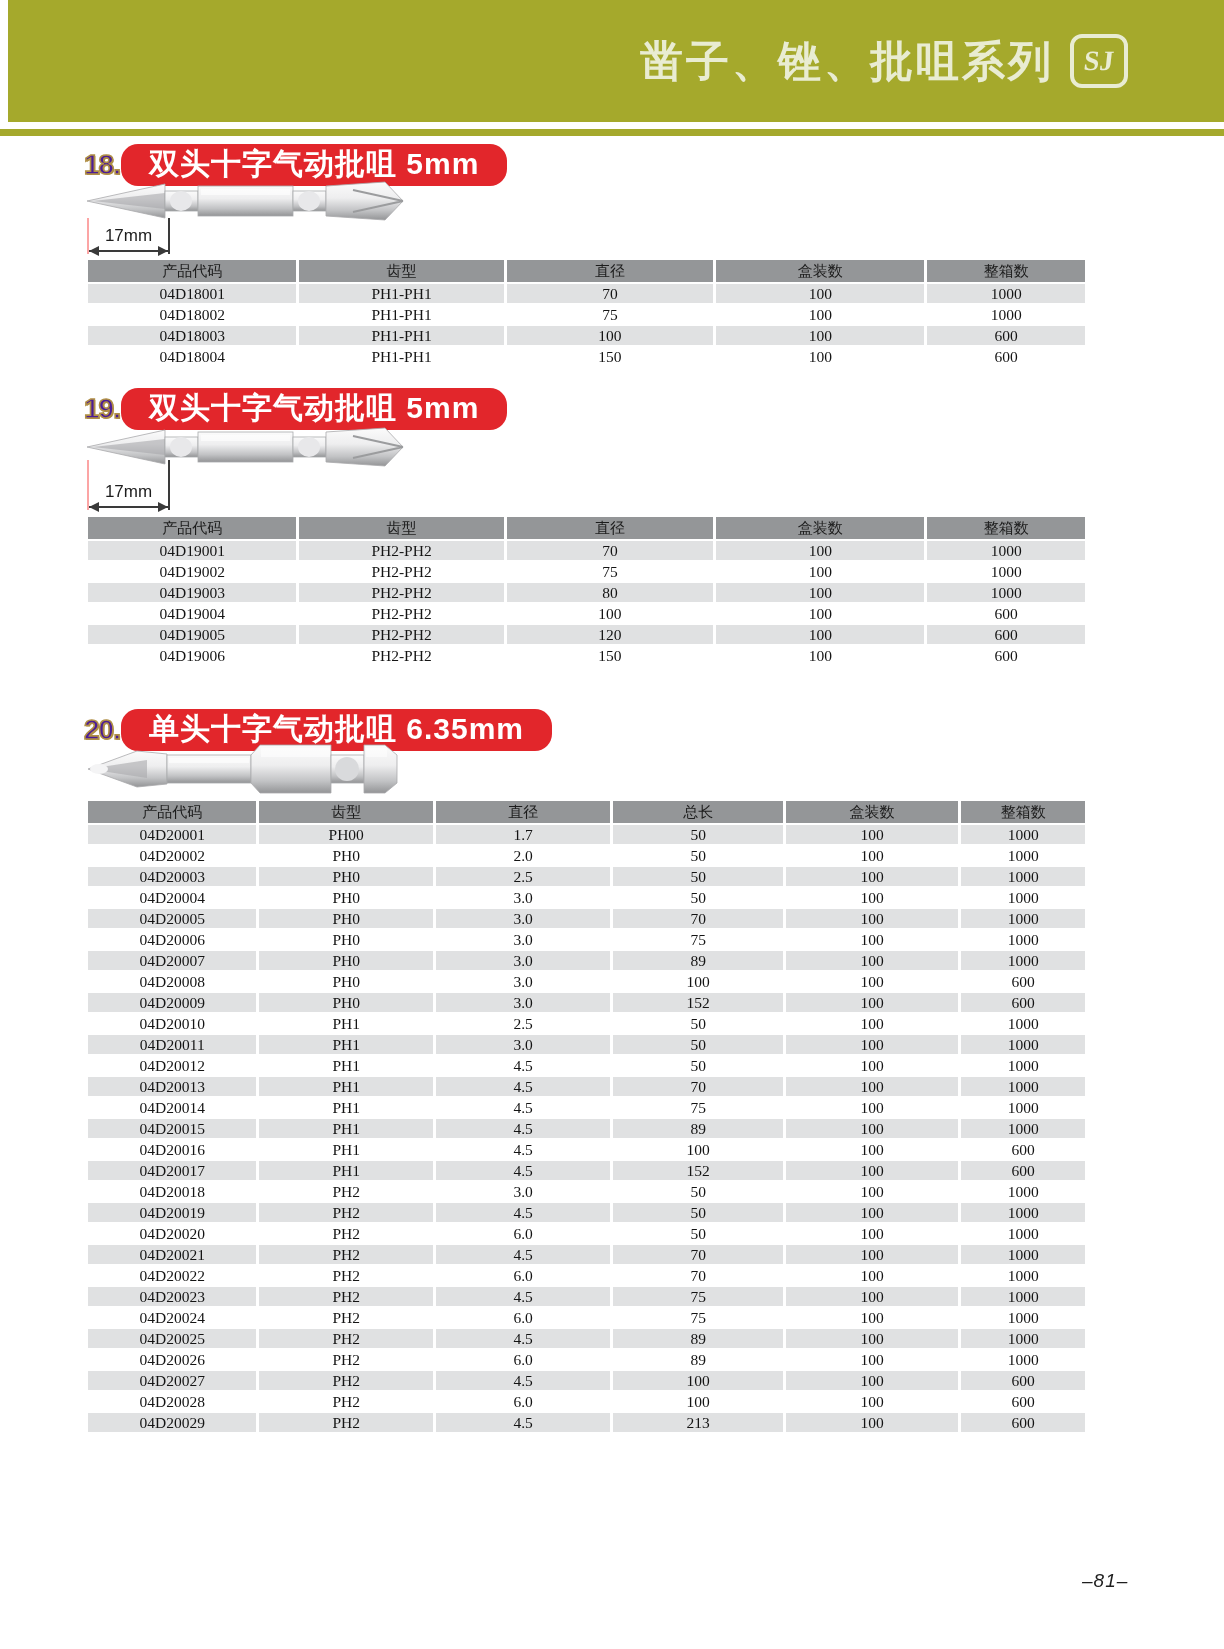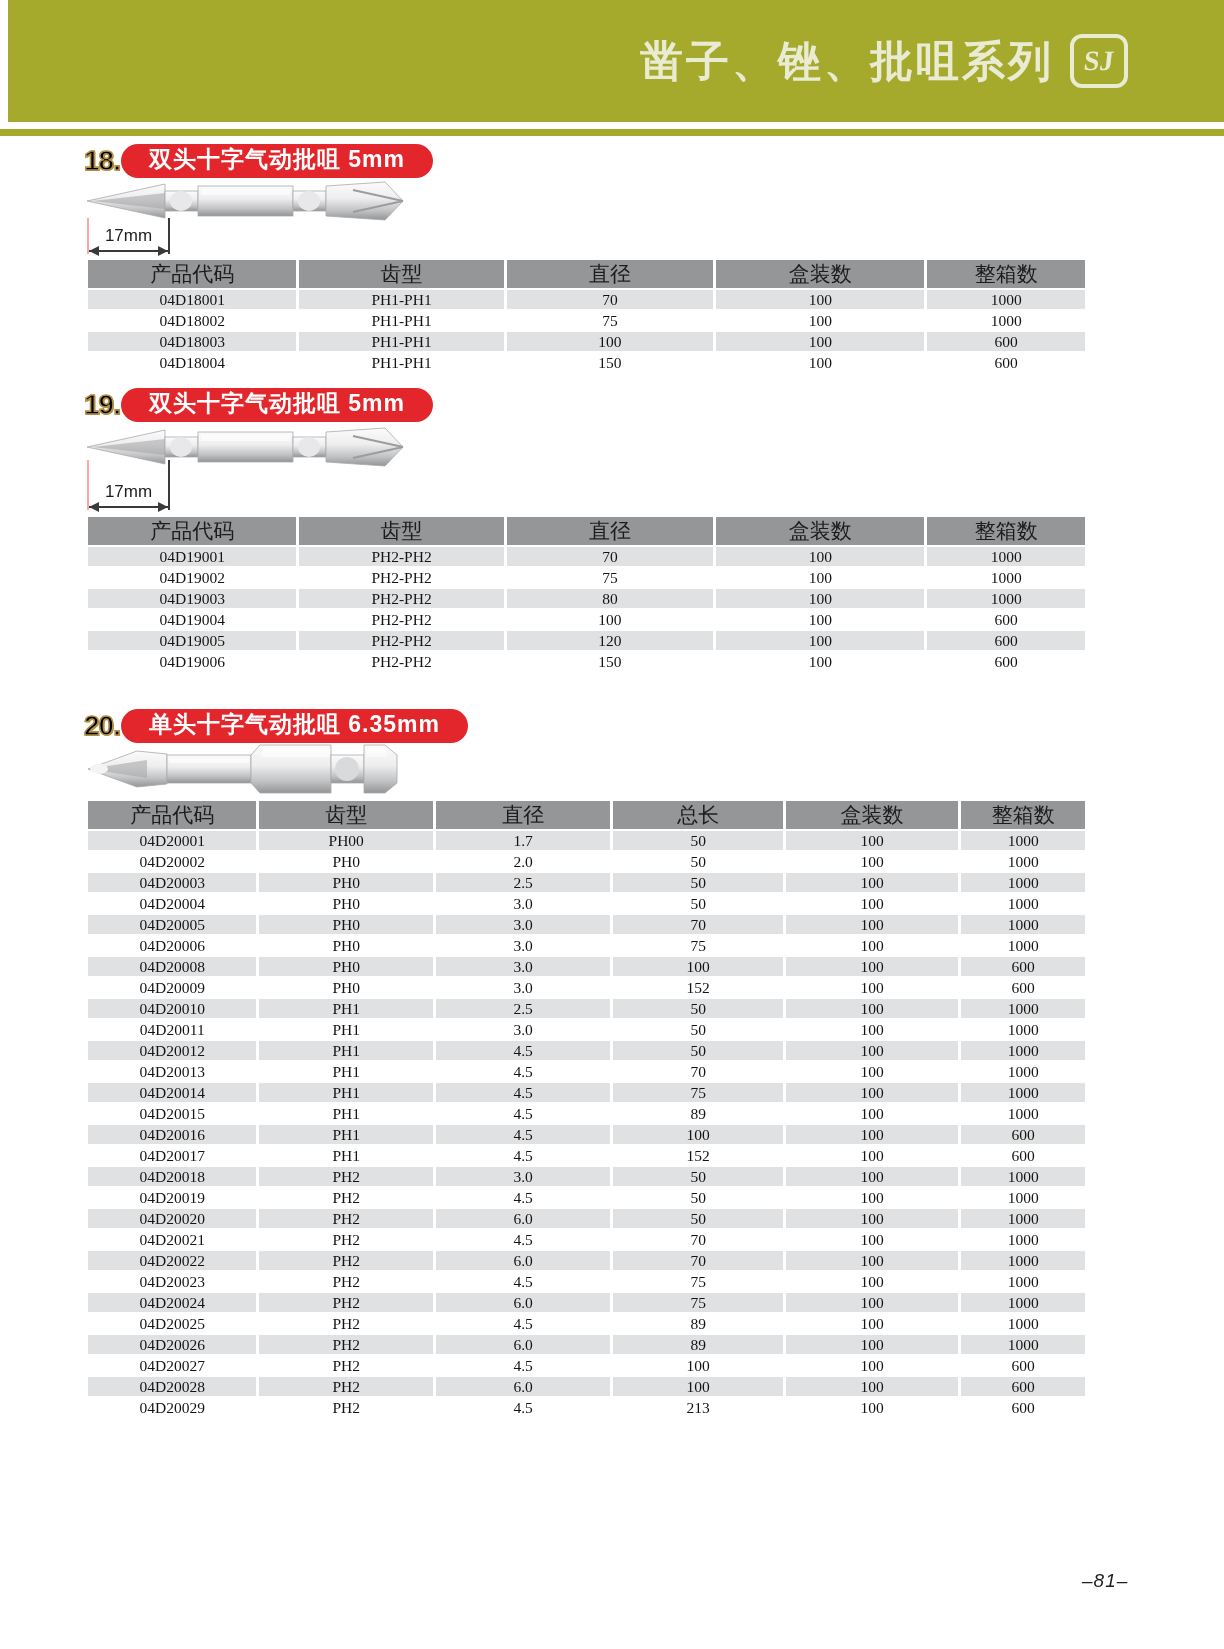--- a/index.html
+++ b/index.html
@@ -44,29 +44,29 @@
     position:absolute;top:129px;left:0;right:0;height:7px;
     background:var(--band);
   }
   
   .sec-head{
     position:absolute;left:84px;
     display:flex;align-items:center;
   }
   .sec-num{
     font-size:28px;font-weight:800;
-    color:#000000;
+    color:#4c1d95;
     -webkit-text-stroke:1.6px #b08f46;
     text-shadow:1px 1px 0 #b08f46;
     margin-right:1px;
     letter-spacing:-1px;
   }
   .sec-pill{
     background:var(--red);
-    color:#ffffff;font-weight:700;font-size:23px;
+    color:#ffffff;font-weight:700;font-size:30px;
     padding:2px 28px 4px 28px;
     border-radius:17px;
     letter-spacing:1px;
     line-height:1.2;
     white-space:nowrap;
   }
   .head-18{top:144px;}
   .head-19{top:388px;}
   .head-20{top:709px;text-align:right;}
   
@@ -99,21 +99,21 @@
     position:absolute;left:88px;width:997px;
     border-collapse:separate;border-spacing:0;table-layout:fixed;
     font-family:"Liberation Serif",serif;
   }
   .table-18{top:260px;}
   .table-19{top:517px;}
   .table-20{top:801px;}
   table.product-table th{
     background:var(--hdr);
     font-family:"Liberation Sans",sans-serif;
-    font-weight:400;font-size:21px;color:var(--ink);
+    font-weight:400;font-size:15px;color:var(--ink);
     height:24px;text-align:center;
     border-right:3px solid #ffffff;border-bottom:2px solid #ffffff;
   }
   table.product-table th:last-child{border-right:none;}
   table.product-table td{
     text-align:center;font-size:15.5px;color:#141414;
     height:21px;padding:0;
     border-right:3px solid #ffffff;border-bottom:2px solid #ffffff;
   }
   table.product-table td:last-child{border-right:none;}
@@ -385,20 +385,28 @@
         </tr>
         <tr>
           <td>04D20006</td>
           <td>PH0</td>
           <td>3.0</td>
           <td>75</td>
           <td>100</td>
           <td>1000</td>
         </tr>
         <tr>
+          <td>04D20007</td>
+          <td>PH0</td>
+          <td>3.0</td>
+          <td>89</td>
+          <td>100</td>
+          <td>1000</td>
+        </tr>
+        <tr>
           <td>04D20008</td>
           <td>PH0</td>
           <td>3.0</td>
           <td>100</td>
           <td>100</td>
           <td>600</td>
         </tr>
         <tr>
           <td>04D20009</td>
           <td>PH0</td>

